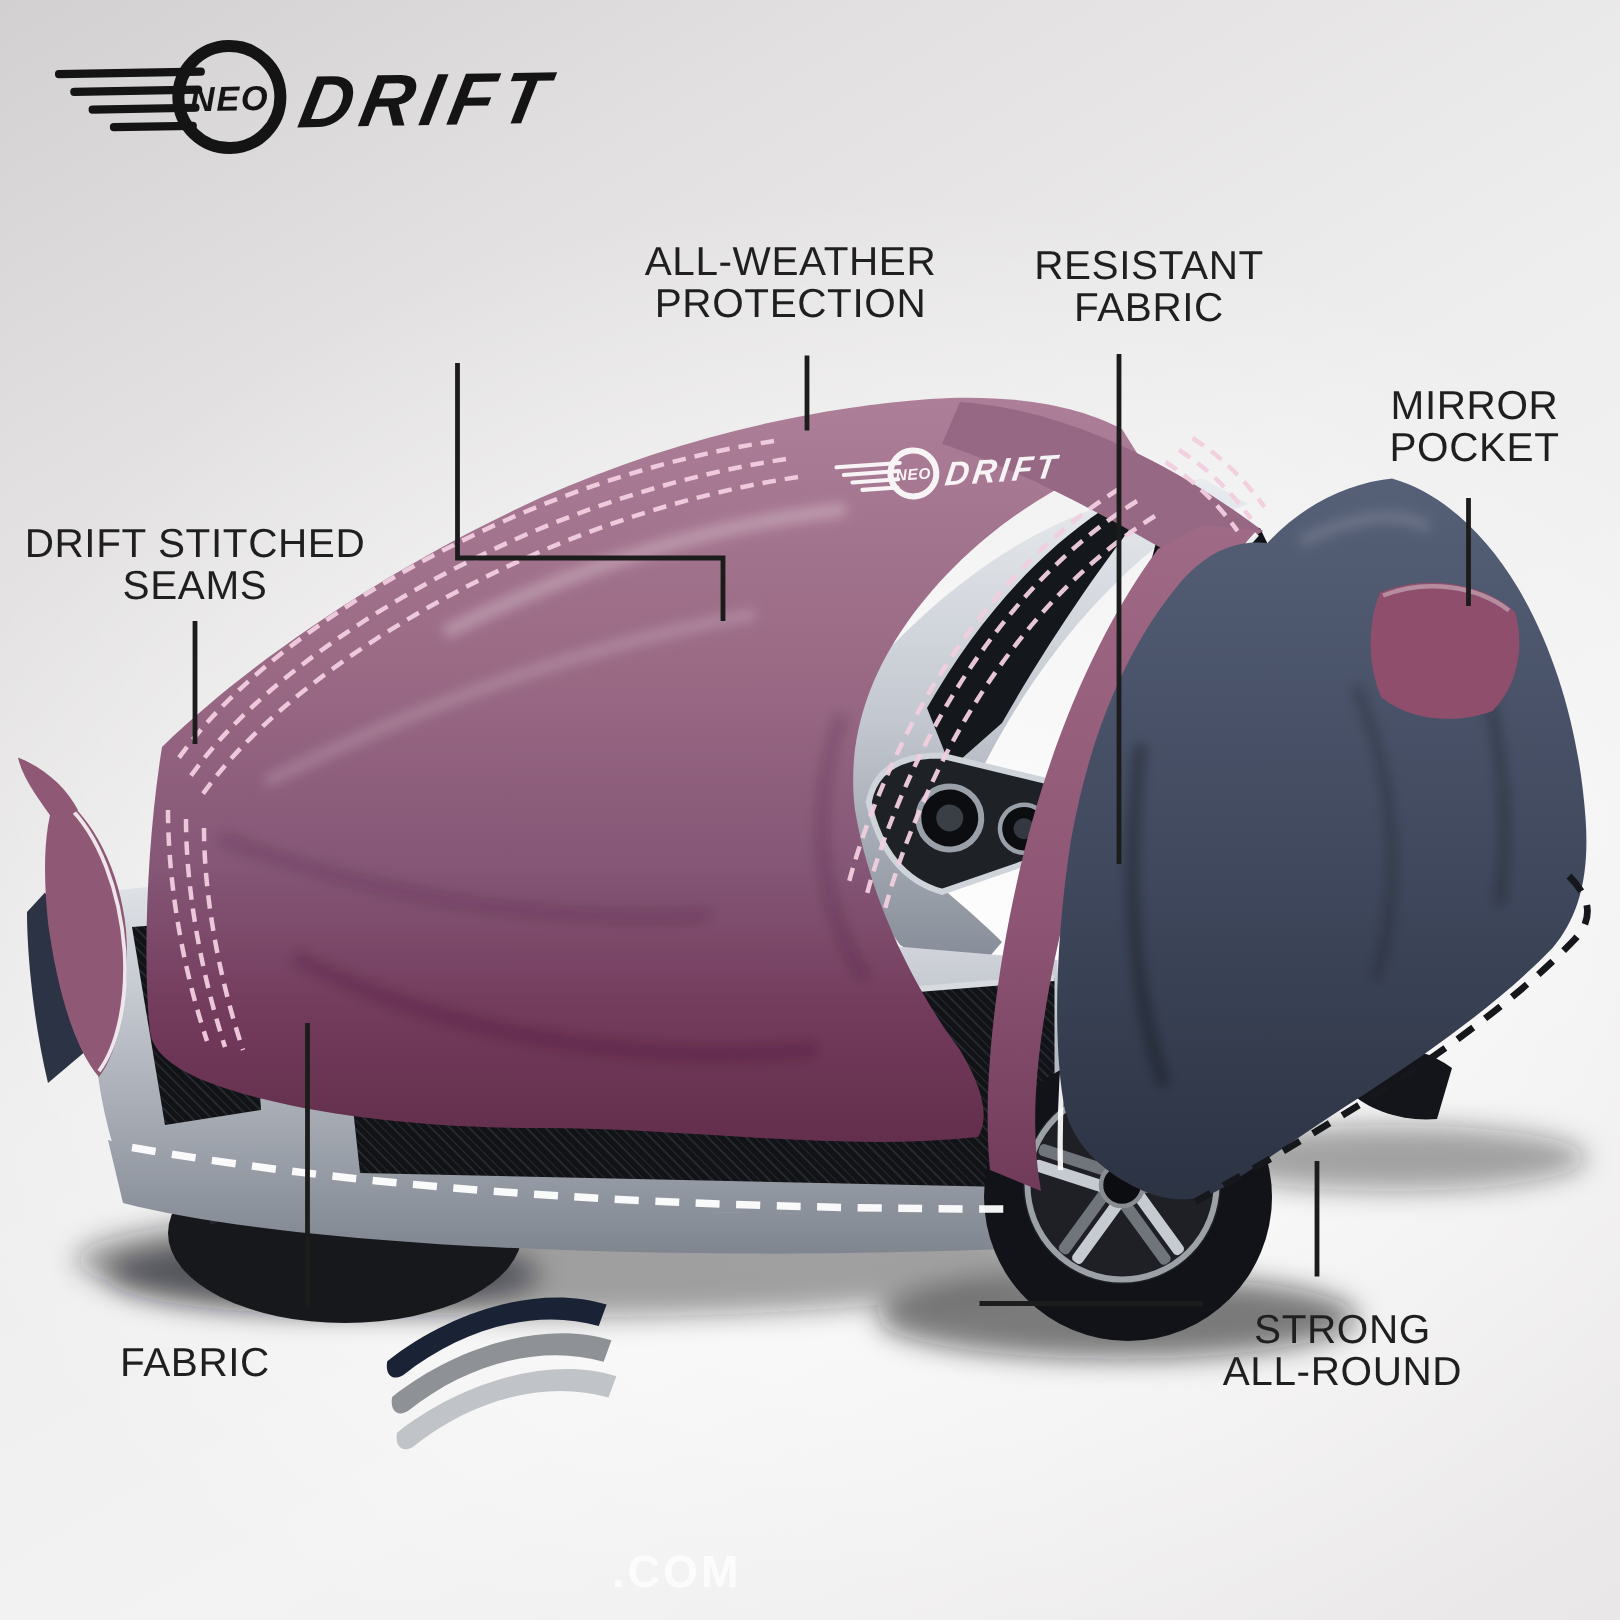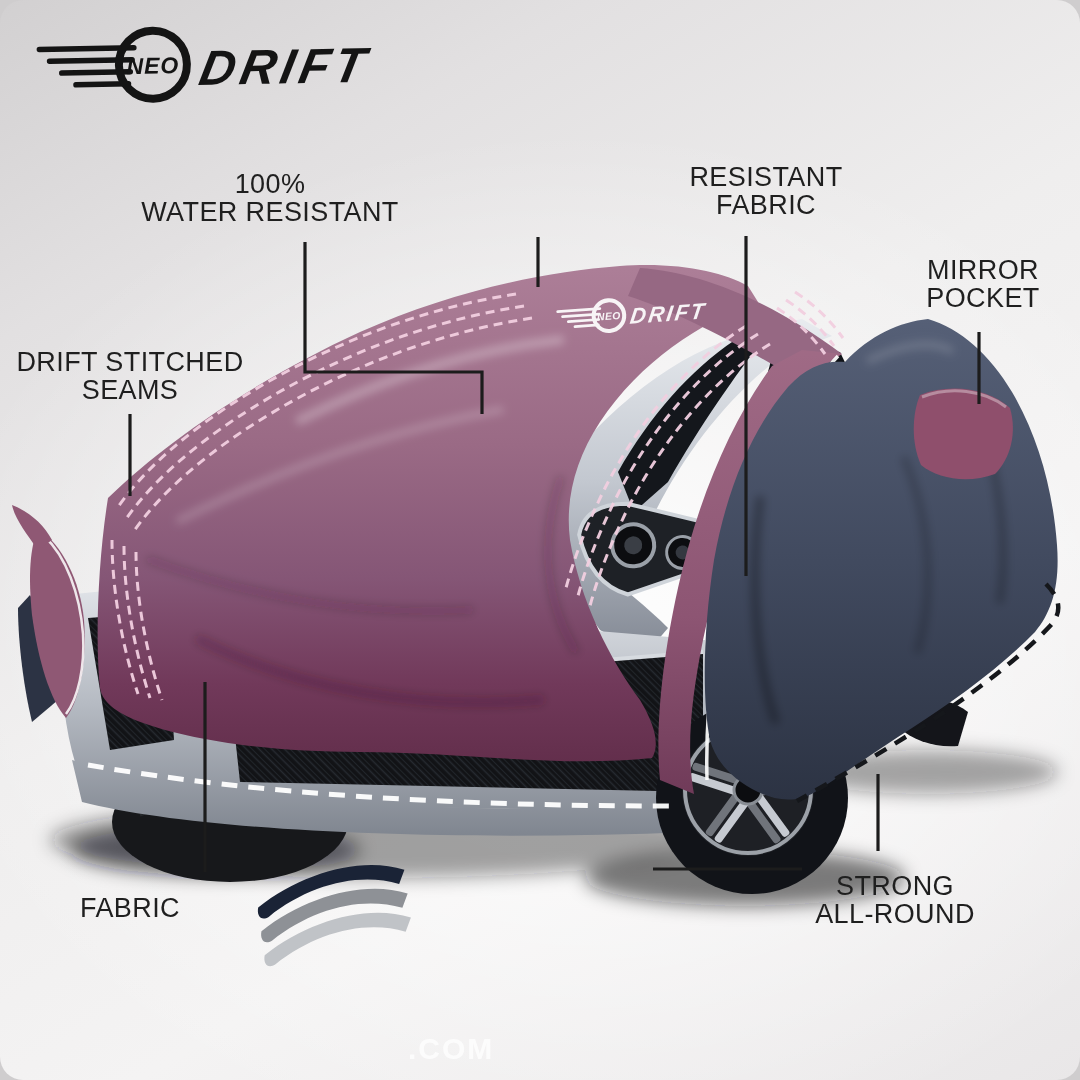--- a/index.html
+++ b/index.html
@@ -2,21 +2,20 @@
 <html><head>
 <meta charset="utf-8">
 <style>
   html,body{margin:0;padding:0;background:#cfcdce;}
   .stage{
     position:relative;width:1080px;height:1080px;overflow:hidden;
     font-family:"Liberation Sans",sans-serif;
     background-image:
       radial-gradient(ellipse 920px 720px at 54% 60%, rgba(255,255,255,.92), rgba(255,255,255,0) 72%),
       linear-gradient(150deg,#d2d0d1 0%,#e2e0e1 20%,#efeeee 46%,#f4f3f3 68%,#e9e7e8 100%);
-    border-radius: 23px;
   }
   .art{position:absolute;left:0;top:0;}
   .callout{
     position:absolute;text-align:center;color:#1f1f1f;
     font-size:27px;line-height:28px;letter-spacing:.4px;font-weight:400;
   }
   .watermark{
     position:absolute;left:408px;top:1032px;color:#ffffff;opacity:.78;
     font-size:30px;font-weight:bold;letter-spacing:2px;
   }
@@ -236,25 +235,25 @@
       <text transform="translate(176,74) skewX(-12)" font-size="49" font-weight="bold" font-style="italic" font-family="Liberation Sans, sans-serif" letter-spacing="5" fill="#ffffff">DRIFT</text>
     </g>
 
     <g transform="translate(246,866) rotate(-3)">
       <path d="M10,42 C55,10 115,-4 158,12 L152,26 C112,12 62,22 20,52 C12,56 8,50 10,42 Z" fill="#1a2336"></path>
       <path d="M12,66 C57,34 117,20 160,36 L154,50 C114,36 64,46 22,76 C14,80 10,74 12,66 Z" fill="#8e9196"></path>
       <path d="M14,90 C59,58 119,44 162,60 L156,74 C116,60 66,70 24,100 C16,104 12,98 14,90 Z" fill="#c0c3c7"></path>
     </g>
   </svg>
 
-  <div class="callout" style="left:120px;top:170px;width:300px;">
-    <div>100%</div>
-    <div>WATER RESISTANT</div>
-  </div>
-
+
+  <div class="callout" style="left:377px;top:160px;width:300px;">
+    <div>ALL-WEATHER</div>
+    <div>PROTECTION</div>
+  </div>
 
   <div class="callout" style="left:616px;top:163px;width:300px;">
     <div>RESISTANT</div>
     <div>FABRIC</div>
   </div>
 
   <div class="callout" style="left:883px;top:256px;width:200px;">
     <div>MIRROR</div>
     <div>POCKET</div>
   </div>

